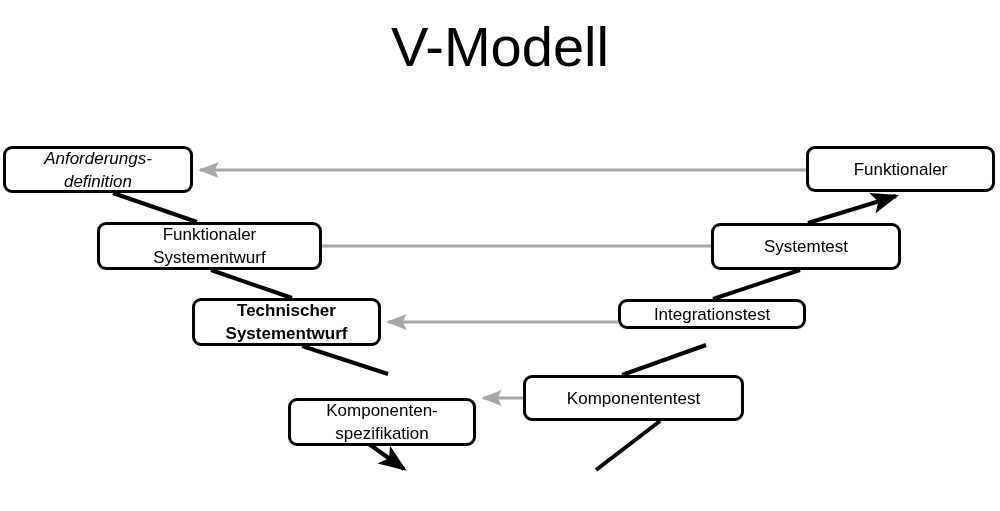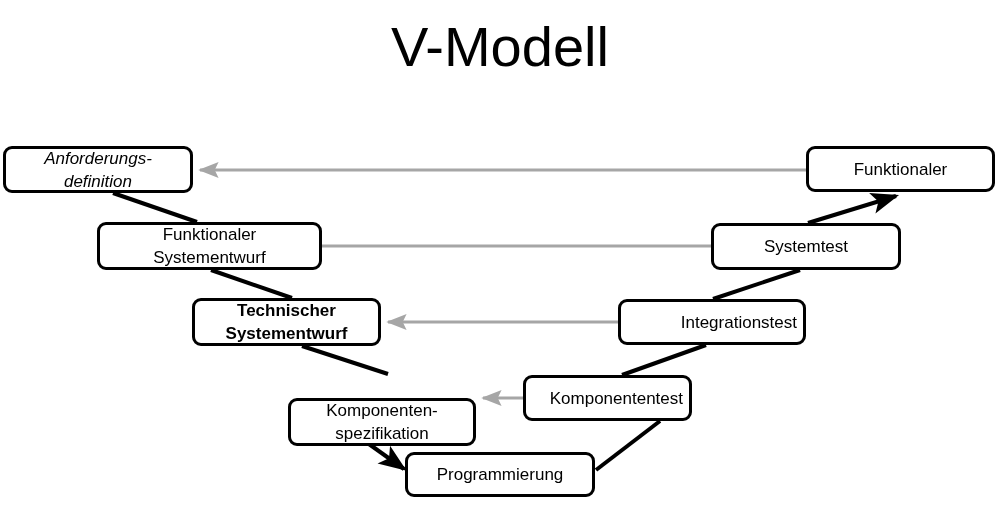--- a/index.html
+++ b/index.html
@@ -106,29 +106,26 @@
   <div class="node" style="left:192px; top:298px; width:189px; height:48px;font-weight:bold;">
     <span class="label">Technischer
 Systementwurf</span>
   </div>
 
   <div class="node" style="left:288px; top:374px; width:188px; height:48px;margin-top:24px;">
     <span class="label">Komponenten-
 spezifikation</span>
   </div>
 
-  <div class="node" style="left:405px; top:452px; width:190px; height:45px;">
-    <span class="label">Programmierung</span>
-  </div>
 
-  <div class="node" style="left:523px; top:375px; width:169px; height:46px;justify-content:flex-end;">
+  <div class="node" style="left:523px; top:375px; width:221px; height:46px;">
     <span class="label">Komponententest</span>
   </div>
 
-  <div class="node" style="left:618px; top:299px; width:188px; height:46px;justify-content:flex-end;">
+  <div class="node" style="left:618px; top:299px; width:188px; height:30px;">
     <span class="label">Integrationstest</span>
   </div>
 
   <div class="node" style="left:711px; top:223px; width:190px; height:47px;text-align:right;">
     <span class="label">Systemtest</span>
   </div>
 
   <div class="node" style="left:806px; top:146px; width:189px; height:46px;">
     <span class="label">Funktionaler</span>
   </div>

